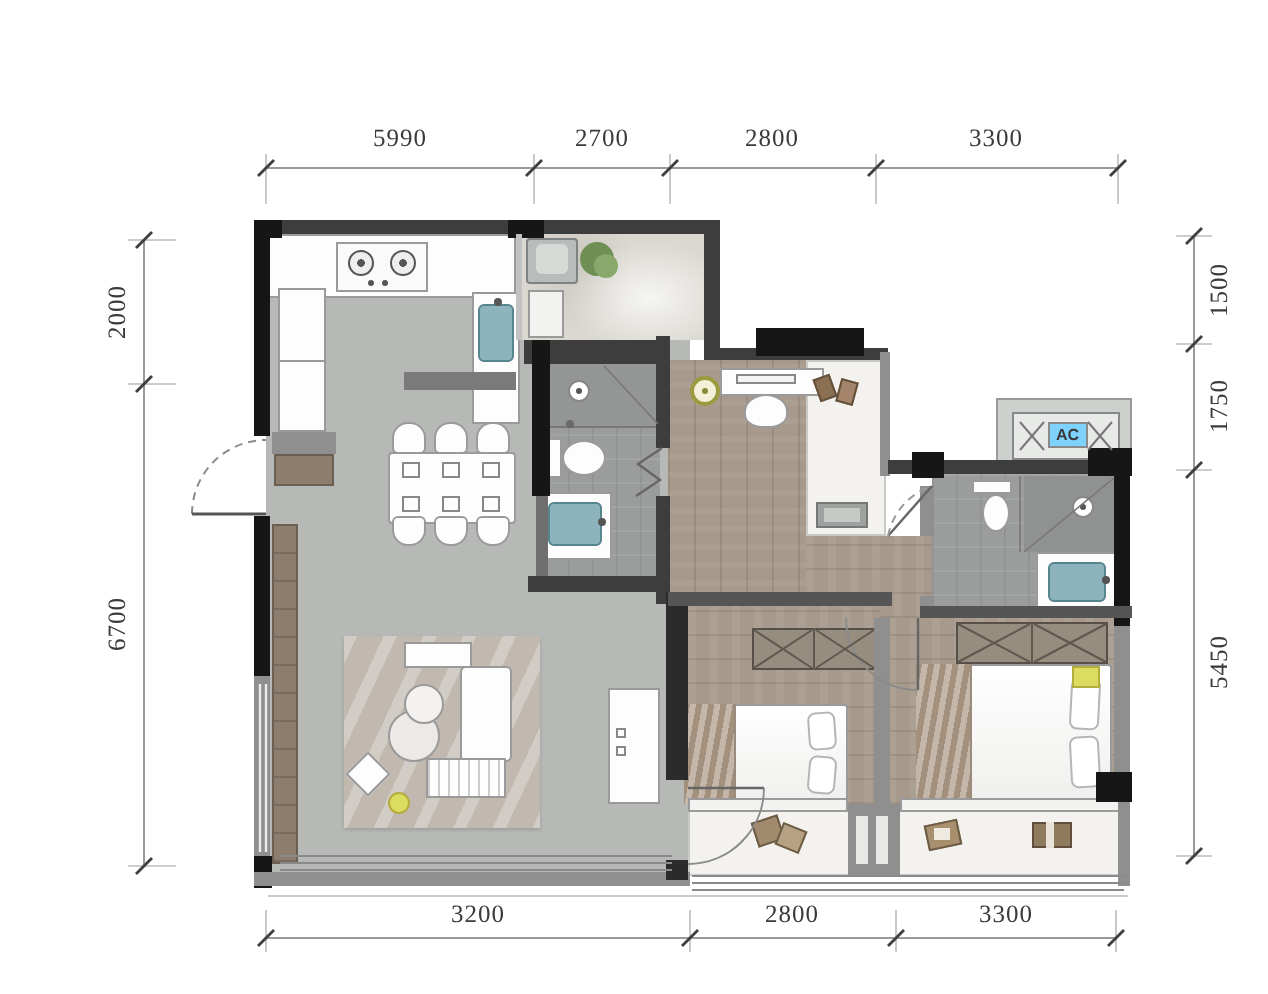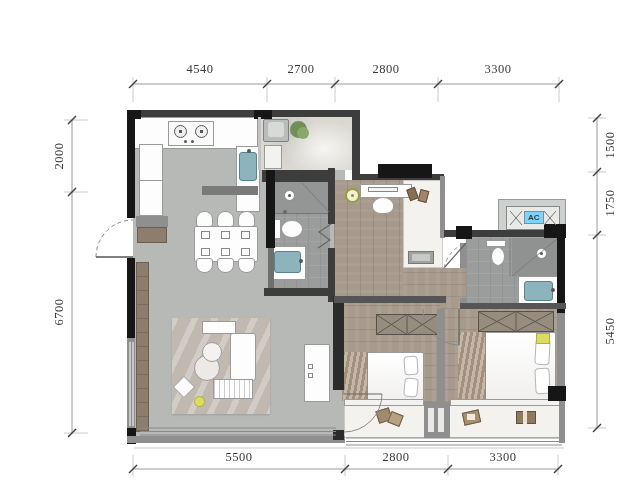--- a/index.html
+++ b/index.html
@@ -300,26 +300,26 @@
       <line x1="68" y1="124" x2="76" y2="116"></line>
         <line x1="68" y1="196" x2="76" y2="188"></line>
       <line x1="68" y1="437" x2="76" y2="429"></line>
       <line x1="593" y1="122" x2="601" y2="114"></line>
         <line x1="593" y1="176" x2="601" y2="168"></line>
       <line x1="593" y1="239" x2="601" y2="231"></line>
         <line x1="593" y1="432" x2="601" y2="424"></line>
     </g>
   </svg>
 
-  <span class="dimh" style="left:200px;top:62px;">4540</span>
+  <span class="dimh" style="left:200px;top:62px;">5990</span>
   <span class="dimh" style="left:301px;top:62px;">2700</span>
   <span class="dimh" style="left:386px;top:62px;">2800</span>
   <span class="dimh" style="left:498px;top:62px;">3300</span>
 
-  <span class="dimh" style="left:239px;top:450px;">5500</span>
+  <span class="dimh" style="left:239px;top:450px;">3200</span>
   <span class="dimh" style="left:396px;top:450px;">2800</span>
   <span class="dimh" style="left:503px;top:450px;">3300</span>
 
   <span class="dimv" style="left:59px;top:156px;">2000</span>
   <span class="dimv" style="left:59px;top:312px;">6700</span>
 
   <span class="dimv" style="left:610px;top:145px;">1500</span>
   <span class="dimv" style="left:610px;top:203px;">1750</span>
   <span class="dimv" style="left:610px;top:331px;">5450</span>
 </div>

